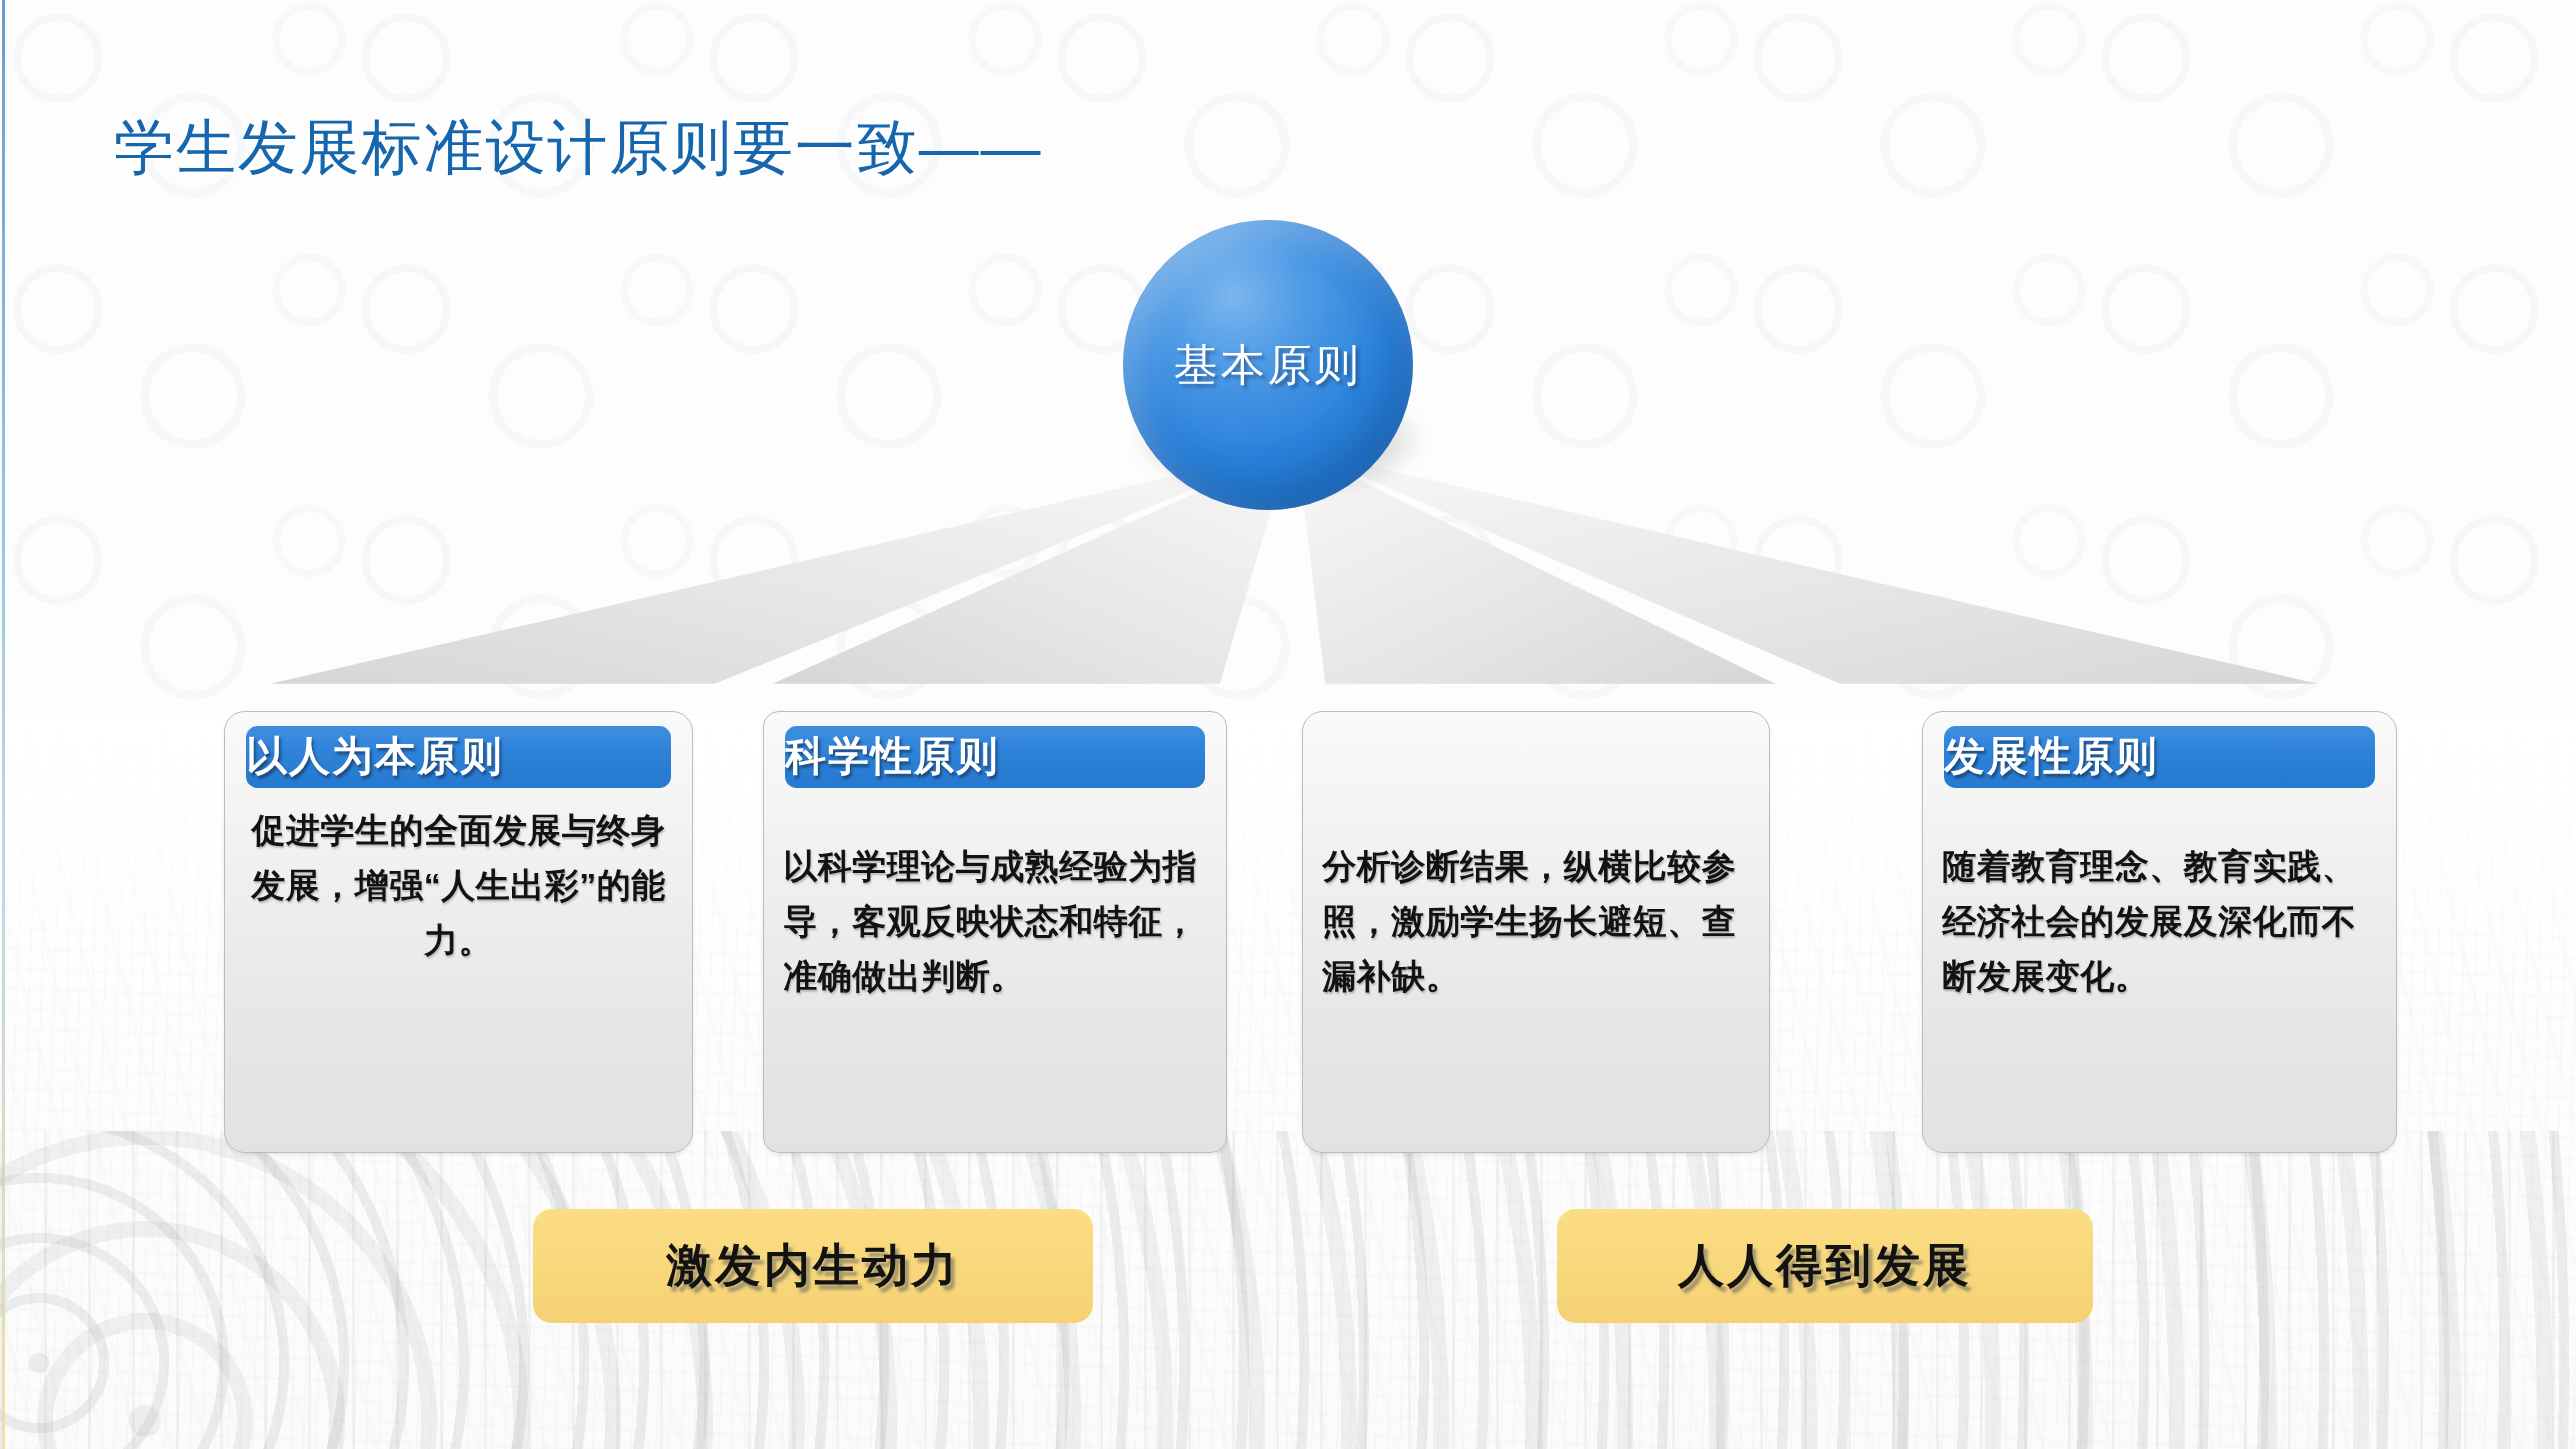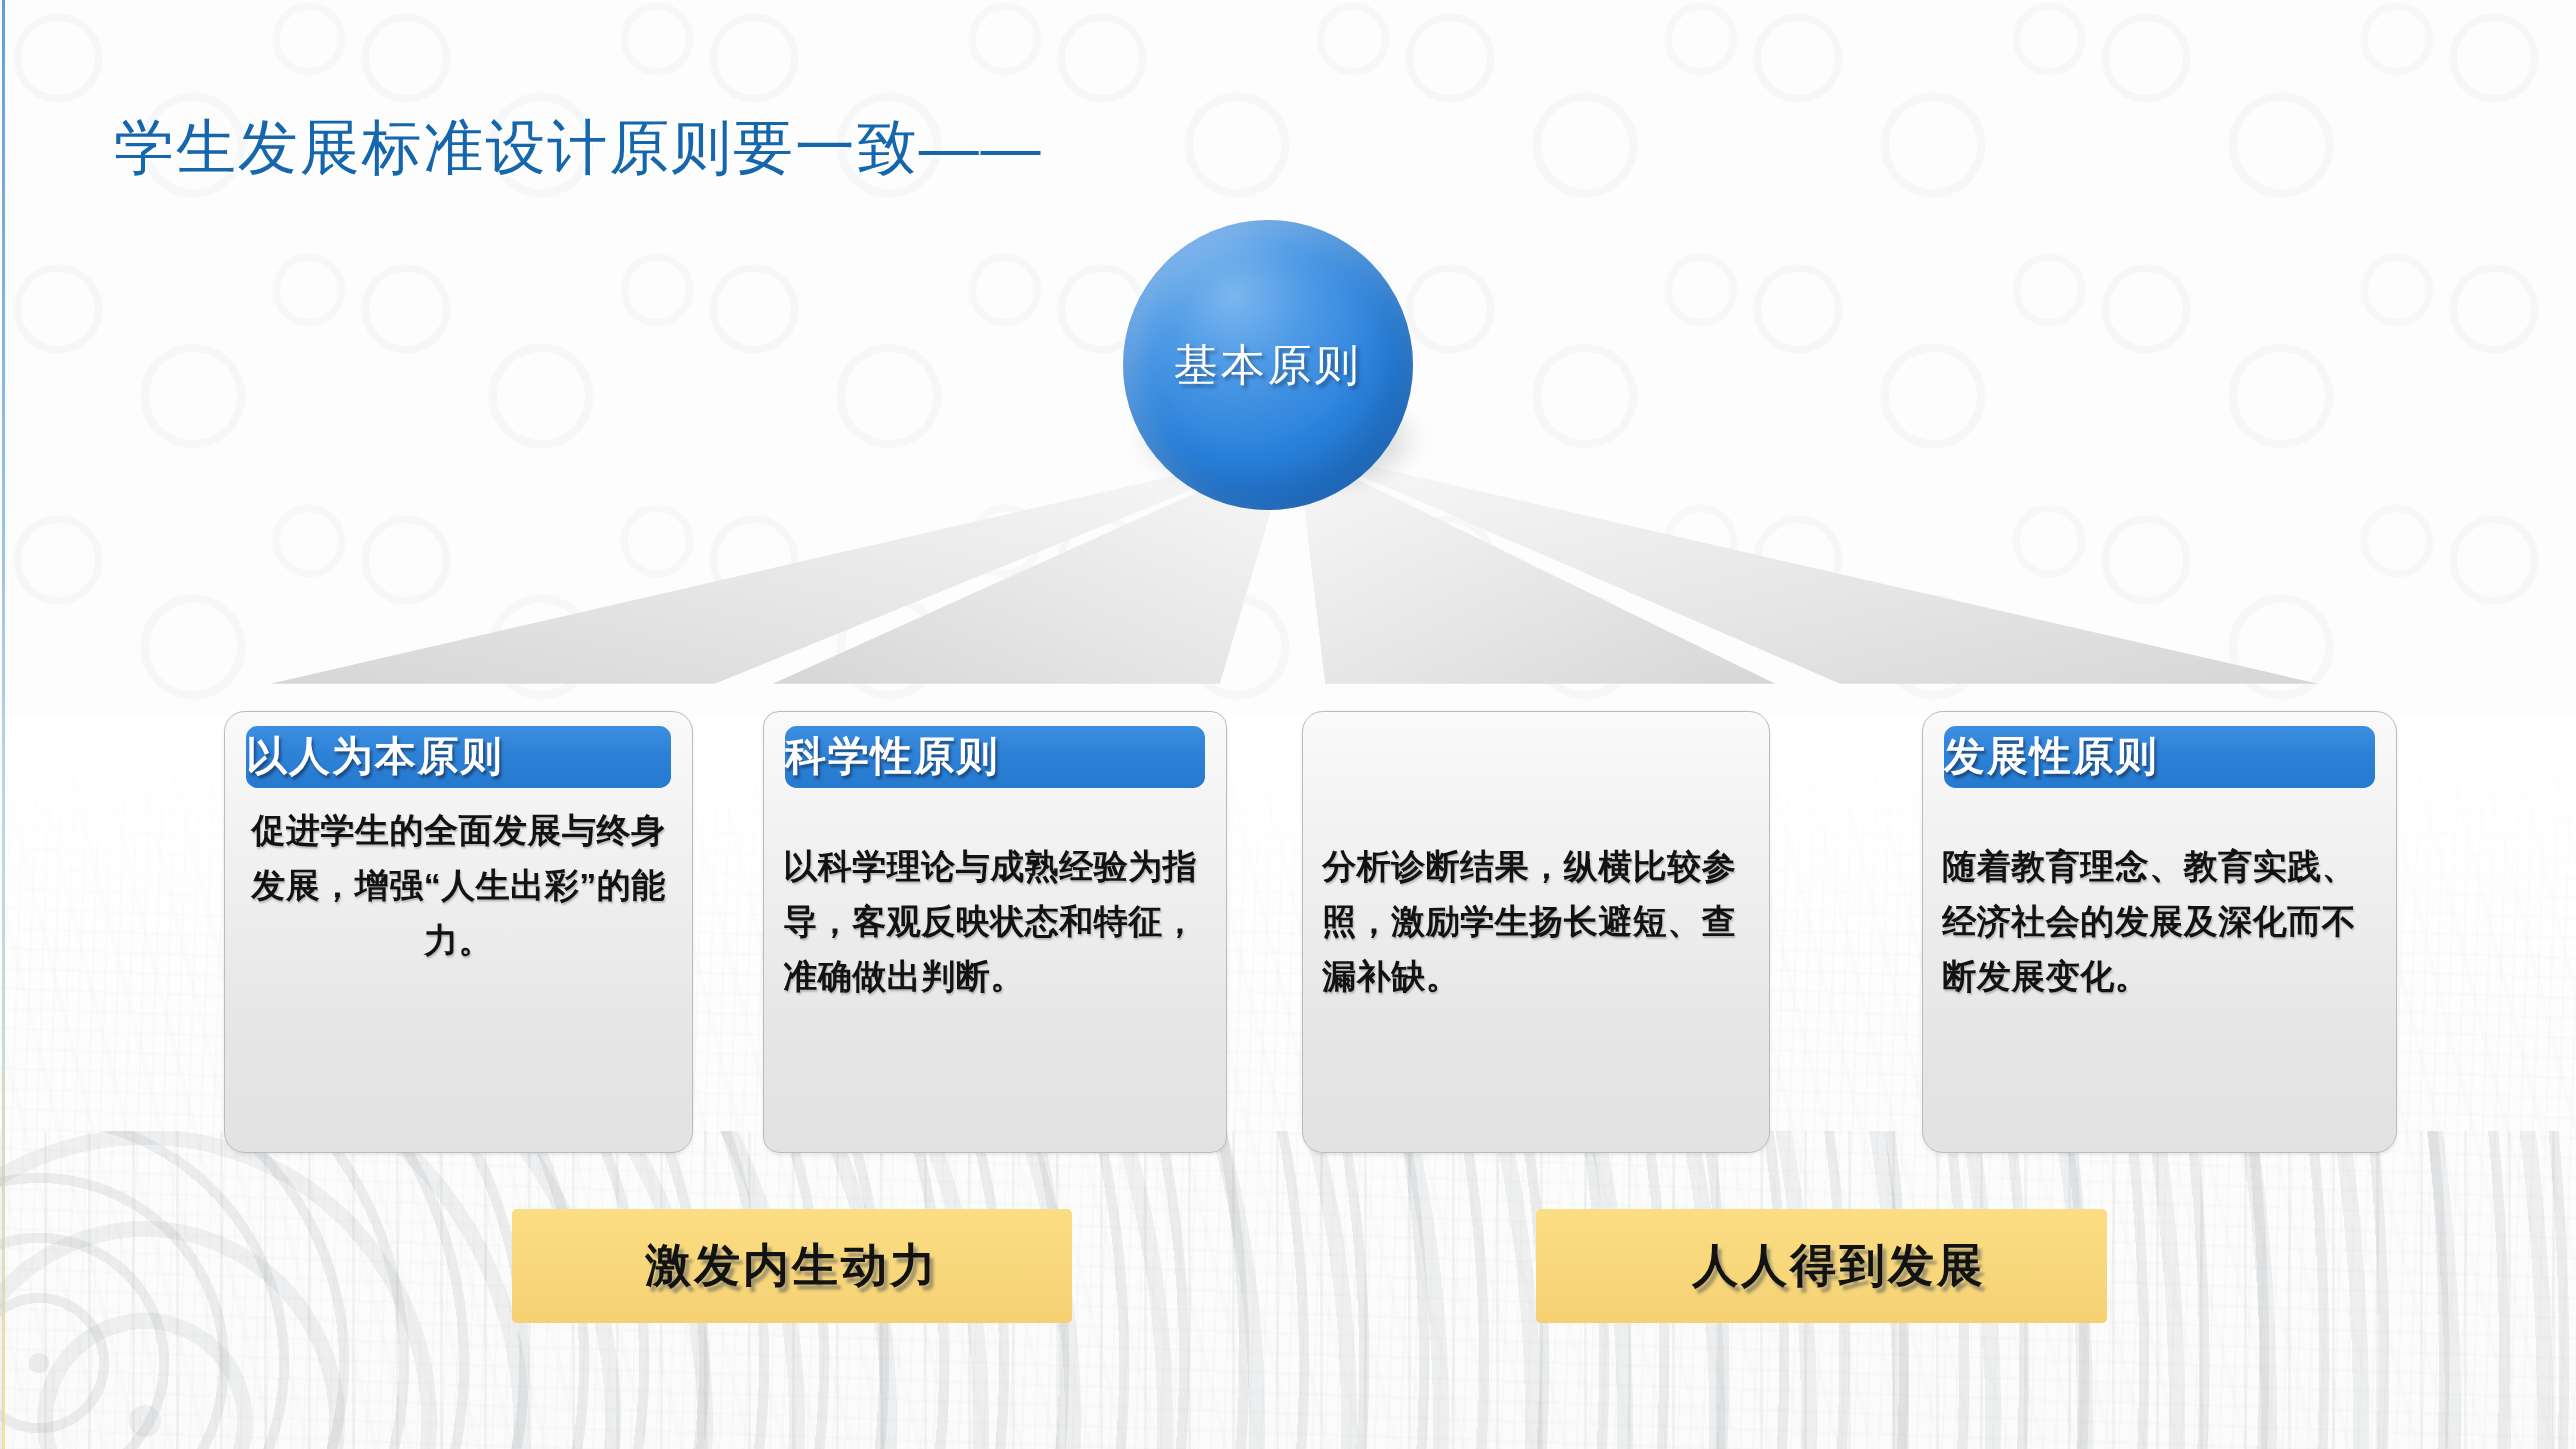--- a/index.html
+++ b/index.html
@@ -99,23 +99,23 @@
     position:absolute;left:19.3px;right:19.3px;top:91px;
     font-size:34px;font-weight:bold;color:#111213;
     line-height:1.62;letter-spacing:0.5px;
     text-shadow:1px 1.9px 1.9px rgba(120,120,120,.45);
   }
   .card-body.center{text-align:center;}
   .card-body.left{text-align:left;margin-top:36px;}
 
   
   .banner{
-    position:absolute;top:1209px;height:114px;border-radius:5px;
+    position:absolute;top:1209px;height:114px;border-radius:19px;
     background:linear-gradient(to bottom,#fbdd84 0%,#f8d87c 50%,#f5d173 100%);
-    display:flex;align-items:center;justify-content:center;
+    display:flex;align-items:center;justify-content:center;margin-left:21px;
   }
   .banner-text{
     font-size:46px;font-weight:bold;color:#121212;letter-spacing:2.9px;
     text-shadow:3.9px 4.8px 2.9px rgba(95,95,95,.55);
   }
 </style>
 </head>
 <body>
 
 <div id="slide">
@@ -174,18 +174,18 @@
   <div class="card" style="left:1922px;width:473px;">
     <div class="card-head">
       <span class="card-head-text">发展性原则</span>
     </div>
     <div class="card-body left">随着教育理念、教育实践、经济社会的发展及深化而不断发展变化。</div>
   </div>
 
   <div class="banner" style="left:512px;width:560px;">
     <span class="banner-text">激发内生动力</span>
   </div>
-  <div class="banner" style="left:1536px;width:536px;padding-left:35px;">
+  <div class="banner" style="left:1536px;width:536px;">
     <span class="banner-text">人人得到发展</span>
   </div>
 
 </div>
 
 
 </body></html>

